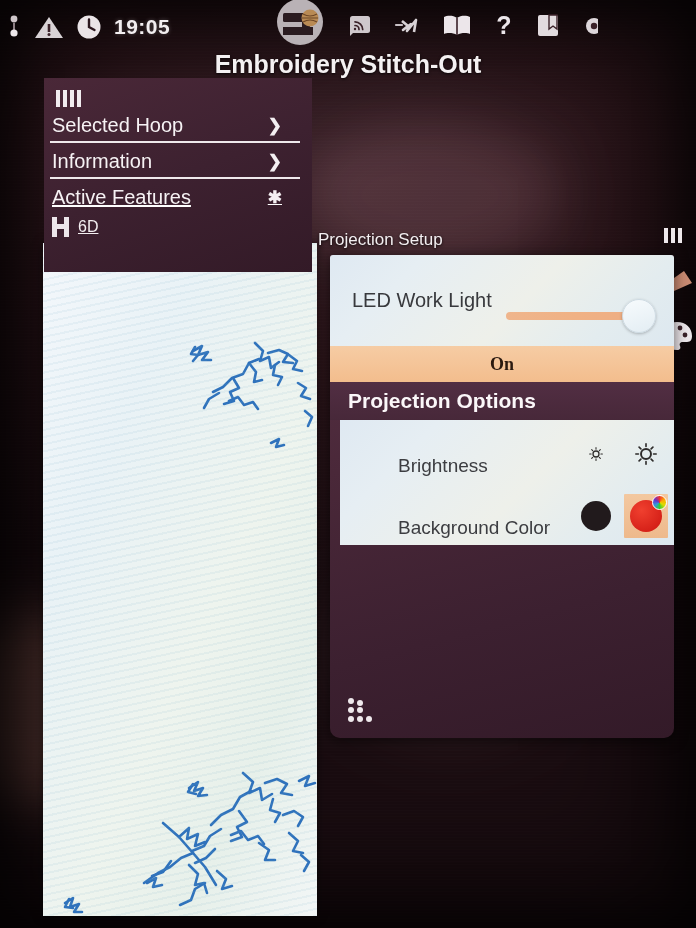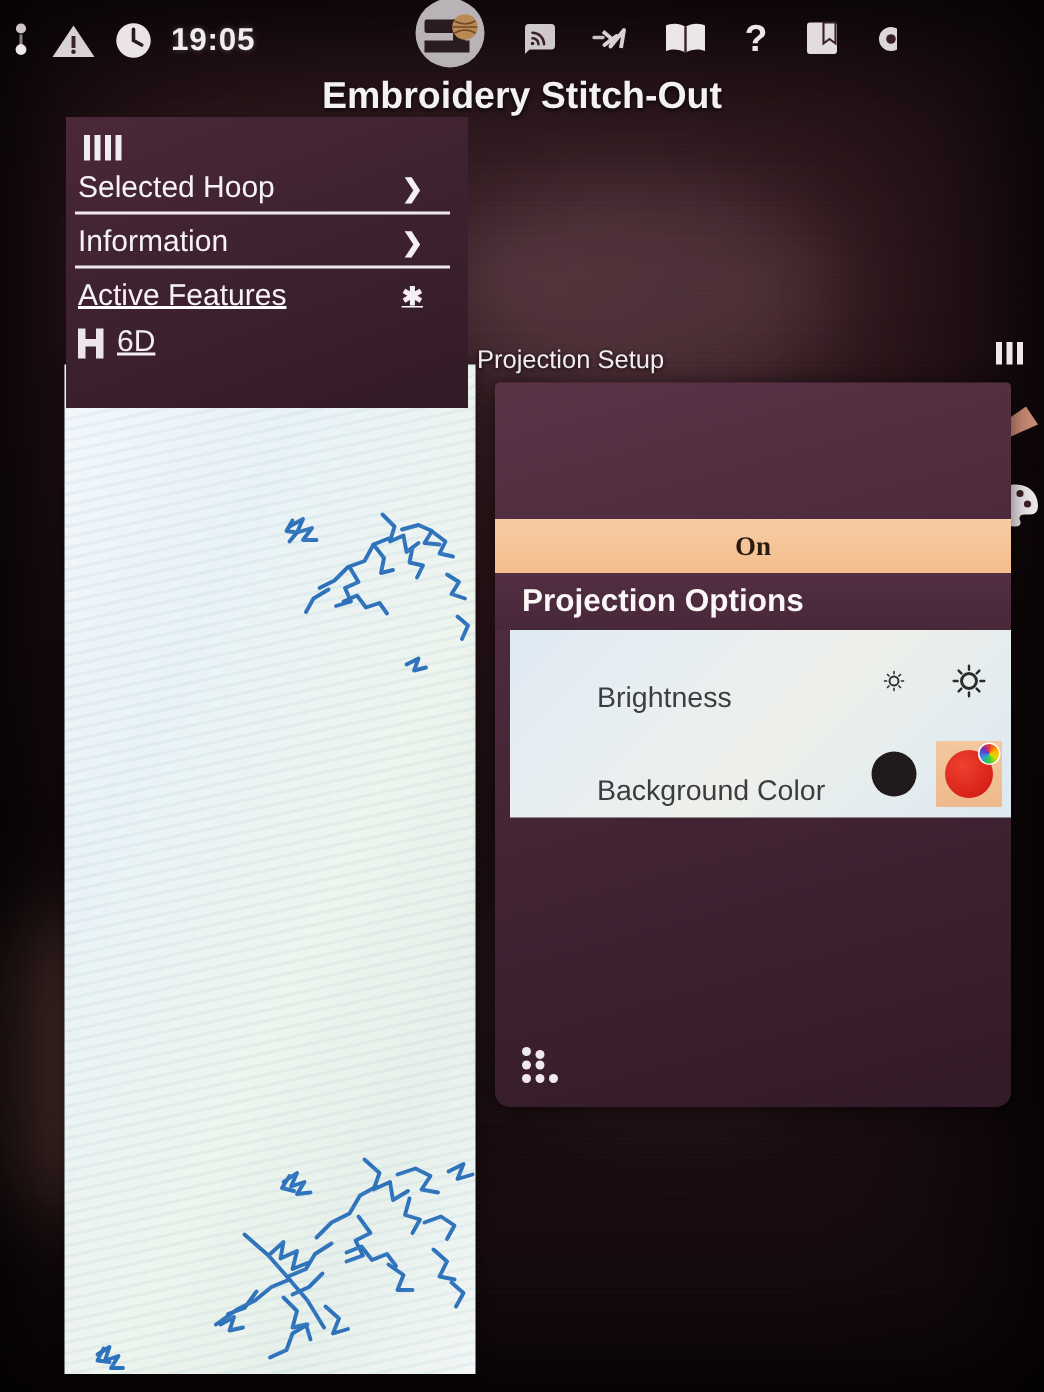--- a/index.html
+++ b/index.html
@@ -70,21 +70,21 @@
   .menu-row {
     display:flex; align-items:center; justify-content:space-between;
     border-bottom: 2px solid #efe9ec;
     padding: 3px 2px 4px 2px;
     margin-bottom: 4px;
   }
   .menu-row.nb { border-bottom: none; text-decoration: underline; }
   .menu-row span.lbl { font-size:20px; color:#f6f2f4; }
   .chev { font-size:17px; font-weight:bold; color:#f4eff2; padding-right:16px;}
   .feature-row { display:flex; align-items:center; gap:9px; padding-left:2px; }
-  .feature-row .fl { font-size:20px; color:#f3eef1;text-decoration:underline; }
+  .feature-row .fl { font-size:16px; color:#f3eef1;text-decoration:underline; }
   .hbar-ico{ width:17px; height:20px; position:relative; }
   .hbar-ico i{ position:absolute; background:#ece6ea; }
   .hbar-ico i:nth-child(1){ left:0; top:0; width:5px; height:20px; }
   .hbar-ico i:nth-child(2){ right:0; top:0; width:5px; height:20px; }
   .hbar-ico i:nth-child(3){ left:4px; top:7px; width:9px; height:5px; }
 
   
   #canvas-wrap {
     position:absolute; left:43px; top:243px; width:274px; height:673px;
     background:
@@ -398,20 +398,27 @@
         </svg>
     </div>
   </div>
 
   <div id="dialog">
 
     <div class="dlg-title">Projection Setup</div>
 
     <div class="dlg-body">
 
+      <div class="led-panel panel-light">
+        <span class="led-label">LED Work Light</span>
+        <div class="slider-wrap">
+          <div class="slider-track"></div>
+          <div class="slider-thumb"></div>
+        </div>
+      </div>
 
       <div class="toggle-row">
         <div class="tg on">On</div>
       </div>
 
       <div class="sec-header">Projection Options</div>
 
       <div class="opts-panel panel-light">
 
         <div class="opt-row brightness">

